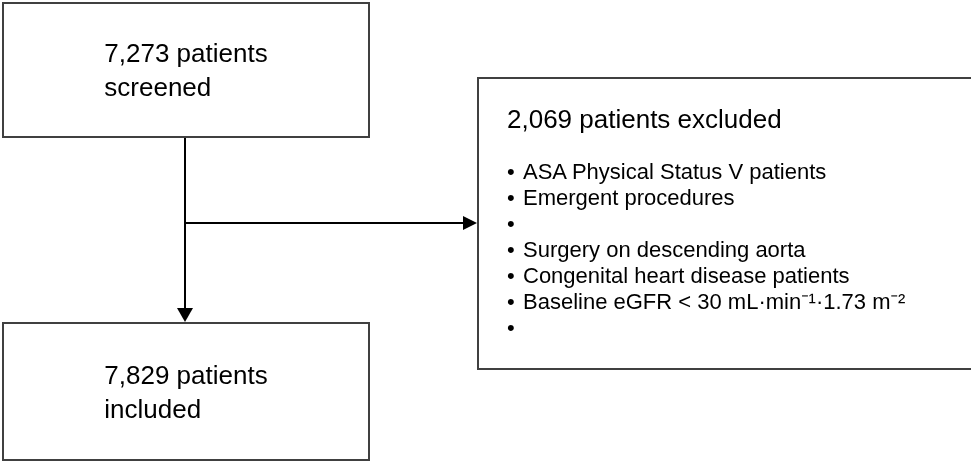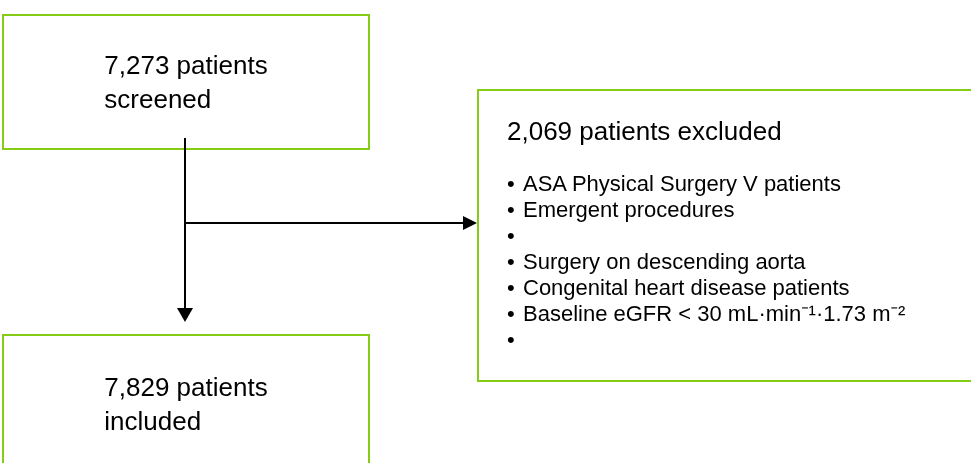--- a/index.html
+++ b/index.html
@@ -11,24 +11,23 @@
     position: relative;
     width: 971px;
     height: 463px;
     background: #ffffff;
     font-family: "Liberation Sans", sans-serif;
     color: #000000;
     overflow: hidden;
   }
   .box {
     position: absolute;
-    border: 2px solid #84cc16;
+    border: 2px solid #404040;
     background: #ffffff;
     box-sizing: border-box;
-    margin-top: 12px;
   }
   .flow-box {
     display: flex;
     align-items: center;
     justify-content: center;
   }
   .box-label {
     white-space: pre-line;
     font-size: 26px;
     line-height: 34px;
@@ -102,21 +101,21 @@
   <div class="arrowhead" id="arrowhead-down"></div>
 
   <div class="line" id="h-line"></div>
   <div class="arrowhead" id="arrowhead-right"></div>
 
   <div class="box" id="excluded-box">
     <p class="excluded-title">2,069 patients excluded</p>
     <ul class="exclusion-list">
       <li>
         <span class="bullet">•</span>
-        <span>ASA Physical Surgery V patients</span>
+        <span>ASA Physical Status V patients</span>
       </li>
     <li>
         <span class="bullet">•</span>
         <span>Emergent procedures</span>
       </li>
         <li>
         <span class="bullet">•</span>
       </li>
         <li>
         <span class="bullet">•</span>

